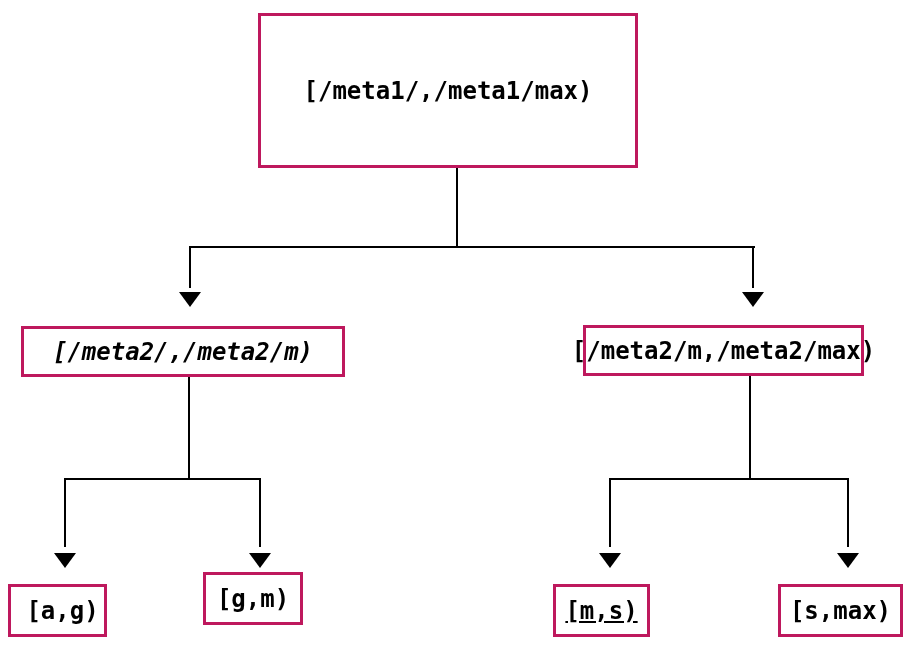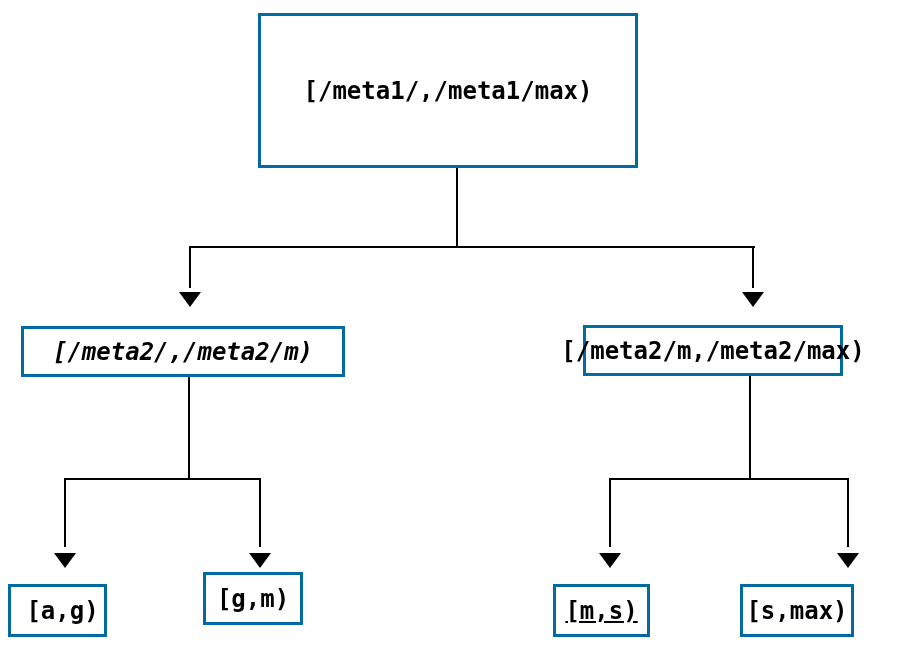--- a/index.html
+++ b/index.html
@@ -11,21 +11,21 @@
     position: relative;
     width: 912px;
     height: 652px;
     background: #ffffff;
     overflow: hidden;
     font-family: "DejaVu Sans Mono", "Liberation Mono", monospace;
   }
   .node {
     position: absolute;
     box-sizing: border-box;
-    border: 3px solid #0369a1;
+    border: 3px solid #be185d;
     background: #ffffff;
     display: flex;
     align-items: center;
     justify-content: center;
   }
   .node-label {
     font-family: "DejaVu Sans Mono", "Liberation Mono", monospace;
     font-weight: bold;
     font-size: 24px;
     color: #000000;
@@ -41,25 +41,25 @@
     width: 0;
     height: 0;
     border-left: 11px solid transparent;
     border-right: 11px solid transparent;
     border-top: 15px solid #000000;
   }
 
   
   .node-root    { left: 258px; top: 13px;  width: 380px; height: 155px; }
   .node-l2-left { left: 21px;  top: 326px; width: 324px; height: 51px; font-style: italic;  }
-  .node-l2-right{ left: 583px; top: 325px; width: 260px; height: 51px;  }
+  .node-l2-right{ left: 583px; top: 325px; width: 281px; height: 51px;  }
   .node-leaf-0  { left: 8px;   top: 584px; width: 99px;  height: 53px; padding-left: 10px;  }
   .node-leaf-1  { left: 203px; top: 572px; width: 100px; height: 53px;  }
   .node-leaf-2  { left: 553px; top: 584px; width: 97px;  height: 53px; text-decoration: underline;  }
-  .node-leaf-3  { left: 740px; top: 584px; width: 114px; height: 53px;  }
+  .node-leaf-3  { left: 778px; top: 584px; width: 125px; height: 53px;  }
 
   
   .trunk-root   { left: 456px; top: 168px; width: 2px;   height: 79px; }
   .hbar-1       { left: 189px; top: 246px; width: 566px; height: 2px;  }
   .drop-1a      { left: 189px; top: 246px; width: 2px;   height: 42px; }
   .drop-1b      { left: 752px; top: 246px; width: 2px;   height: 42px; }
   .arr-1a       { left: 179px; top: 292px; }
   .arr-1b       { left: 742px; top: 292px; }
 
   .stem-left    { left: 188px; top: 377px; width: 2px;   height: 103px; }

